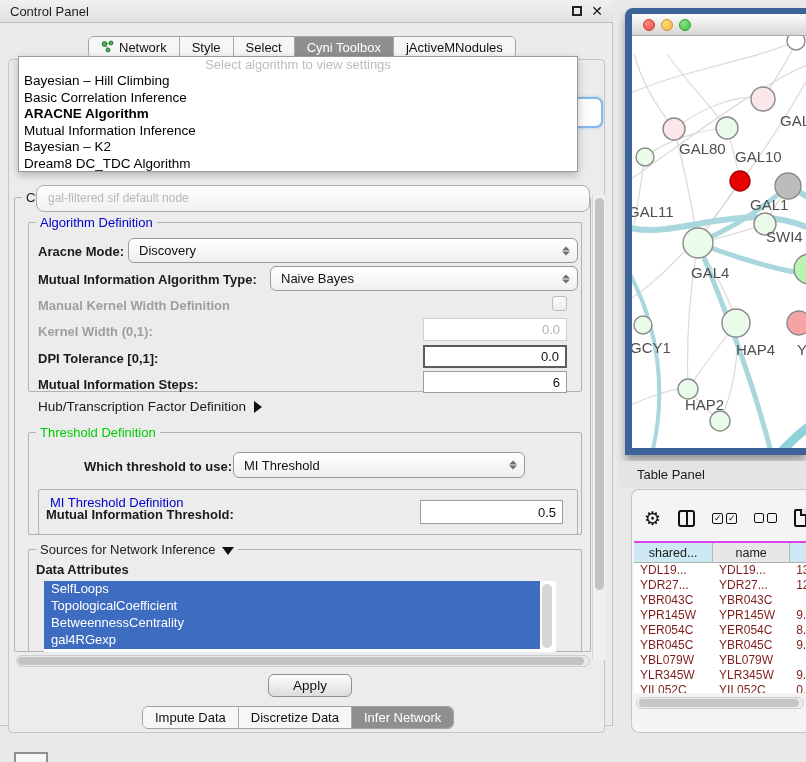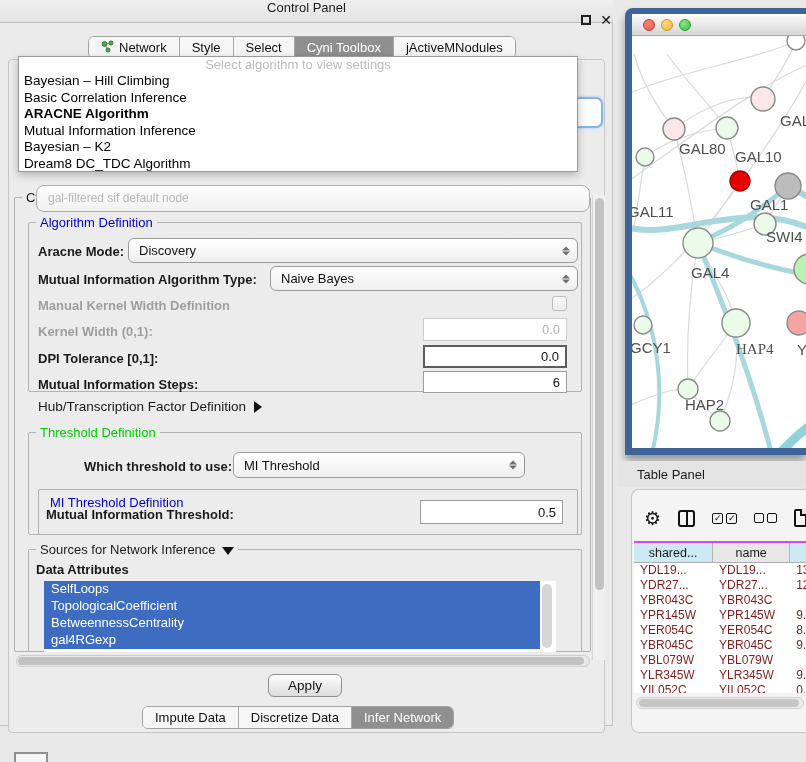--- a/index.html
+++ b/index.html
@@ -2,21 +2,21 @@
 <html><head>
 <meta charset="utf-8">
 <style>
   * { margin:0; padding:0; box-sizing:border-box; }
   html,body { width:806px; height:762px; overflow:hidden; }
   body { font-family:"Liberation Sans","DejaVu Sans",sans-serif; background:#e9e9e9; position:relative; }
   #root { position:absolute; inset:0; width:806px; height:762px; background:#e9e9e9; }
 
   
   #cp-window { position:absolute; left:0; top:8; width:613px; height:726px; background:#ebebeb; border:1px solid #c2c2c2; border-left:none; }
-  #cp-titlebar { position:absolute; left:0; top:8; width:613px; height:23px; background:linear-gradient(#f0f0f0,#e2e2e2); border-bottom:1px solid #bdbdbd; display:flex; align-items:center; padding:0 1px;flex-direction:column; }
+  #cp-titlebar { position:absolute; left:0; top:8; width:613px; height:23px; background:linear-gradient(#f0f0f0,#e2e2e2); border-bottom:1px solid #bdbdbd; display:flex; align-items:center; padding:0 10px; }
   #cp-title { font-size:13px; color:#1c1c1c; }
   #cp-controls { margin-left:auto; display:flex; align-items:center; gap:9px; }
   .float-icon { width:10px; height:10px; border:2px solid #222; }
   .close-icon { font-size:14px; font-weight:bold; color:#111; line-height:10px; }
 
   .tabbar { position:absolute; display:flex; border:1px solid #a3a3a3; border-radius:6px; overflow:hidden; background:#f6f6f6; height:23px; }
   .tab { display:flex; align-items:center; justify-content:center; gap:5px; font-size:13px; color:#111; border-right:1px solid #ababab; padding:0 12px; background:#f6f6f6; white-space:nowrap; }
   .tab:last-child { border-right:none; }
   .tab.selected { background:#8f8f8f; color:#fff; }
   #cp-tabs { left:88px; top:36px; }
@@ -62,21 +62,21 @@
 
   #attr-list { position:absolute; left:44px; top:581px; width:512px; height:71px; background:#ffffff; overflow:hidden; }
   .attr-item { height:17px; width:496px; background:#3d6cc1; color:#ffffff; font-size:13px; line-height:16px; padding-left:7px; white-space:nowrap; }
   #attr-vscroll { position:absolute; left:542px; top:584px; width:10px; height:64px; background:#d6d6d6; border-radius:5px; }
 
   #cp-hscroll { position:absolute; left:16px; top:655px; width:574px; height:12px; background:#e9e9e9; border:1px solid #cdcdcd; border-radius:6px; }
   #cp-hscroll .thumb { position:absolute; left:1px; top:1px; width:566px; height:8px; background:#c2c2c2; border-radius:4px; }
   #cp-vscroll { position:absolute; left:592px; top:195px; width:13px; height:465px; background:#f0f0f0; border-left:1px solid #d6d6d6; }
   #cp-vscroll .thumb { position:absolute; left:2px; top:3px; width:9px; height:392px; background:#c2c2c2; border-radius:5px; }
 
-  #apply-btn { position:absolute; left:268px; top:674px; width:74px; height:23px; border:1px solid #8f8f8f; border-radius:6px; background:linear-gradient(#fefefe,#dcdcdc); font-size:13.5px; color:#111; font-family:inherit; }
+  #apply-btn { position:absolute; left:268px; top:674px; width:84px; height:23px; border:1px solid #8f8f8f; border-radius:6px; background:linear-gradient(#fefefe,#dcdcdc); font-size:13.5px; color:#111; font-family:inherit; }
 
   #mini-box { position:absolute; left:14px; top:752px; width:34px; height:14px; border:2px solid #8f8f8f; background:#f5f5f5; }
 
   
   #net-frame { position:absolute; left:625px; top:8px; width:181px; height:447px; background:#3d6399; border-radius:8px 0 0 0; box-shadow:0 6px 9px rgba(0,0,0,.35); }
   #net-titlebar { position:absolute; left:632px; top:14px; width:174px; height:22px; background:linear-gradient(#fcfcfc,#d6d6d6); border-bottom:1px solid #a8a8a8; display:flex; align-items:center; padding-left:11px; gap:6px; }
   .tl { width:12px; height:12px; border-radius:50%; }
   .tl.red { background:radial-gradient(circle at 35% 30%, #ff8a7f,#ee4d41); border:1px solid #c73b31; }
   .tl.yellow { background:radial-gradient(circle at 35% 30%, #ffd97e,#f6b73e); border:1px solid #d3932a; }
   .tl.green { background:radial-gradient(circle at 35% 30%, #8ee387,#35c43c); border:1px solid #2a9e31; }
@@ -311,21 +311,21 @@
     </svg>
     <div id="net-labels">
         <div class="node-label" style="left: 148px; top: 76px;">GAL</div>
         <div class="node-label" style="left: 47px; top: 104px;">GAL80</div>
         <div class="node-label" style="left: 103px; top: 112px;">GAL10</div>
         <div class="node-label" style="left: -4px; top: 167px;">GAL11</div>
         <div class="node-label" style="left: 118px; top: 160px;">GAL1</div>
         <div class="node-label" style="left: 59px; top: 228px;">GAL4</div>
         <div class="node-label" style="left: 134px; top: 192px;">SWI4</div>
         <div class="node-label" style="left: -2px; top: 303px;">GCY1</div>
-        <div class="node-label" style="left: 104px; top: 305px; font-family: Liberation Serif, serif;">HAP4</div>
+        <div class="node-label" style="left: 104px; top: 305px;">HAP4</div>
         <div class="node-label" style="left: 165px; top: 305px;">Y</div>
         <div class="node-label" style="left: 53px; top: 360px;">HAP2</div>
       </div>
   </div>
 
   <div id="tp-titlebar">
     <span>Table Panel</span>
   </div>
   <div id="tp-window">
     <div id="tp-toolbar">

